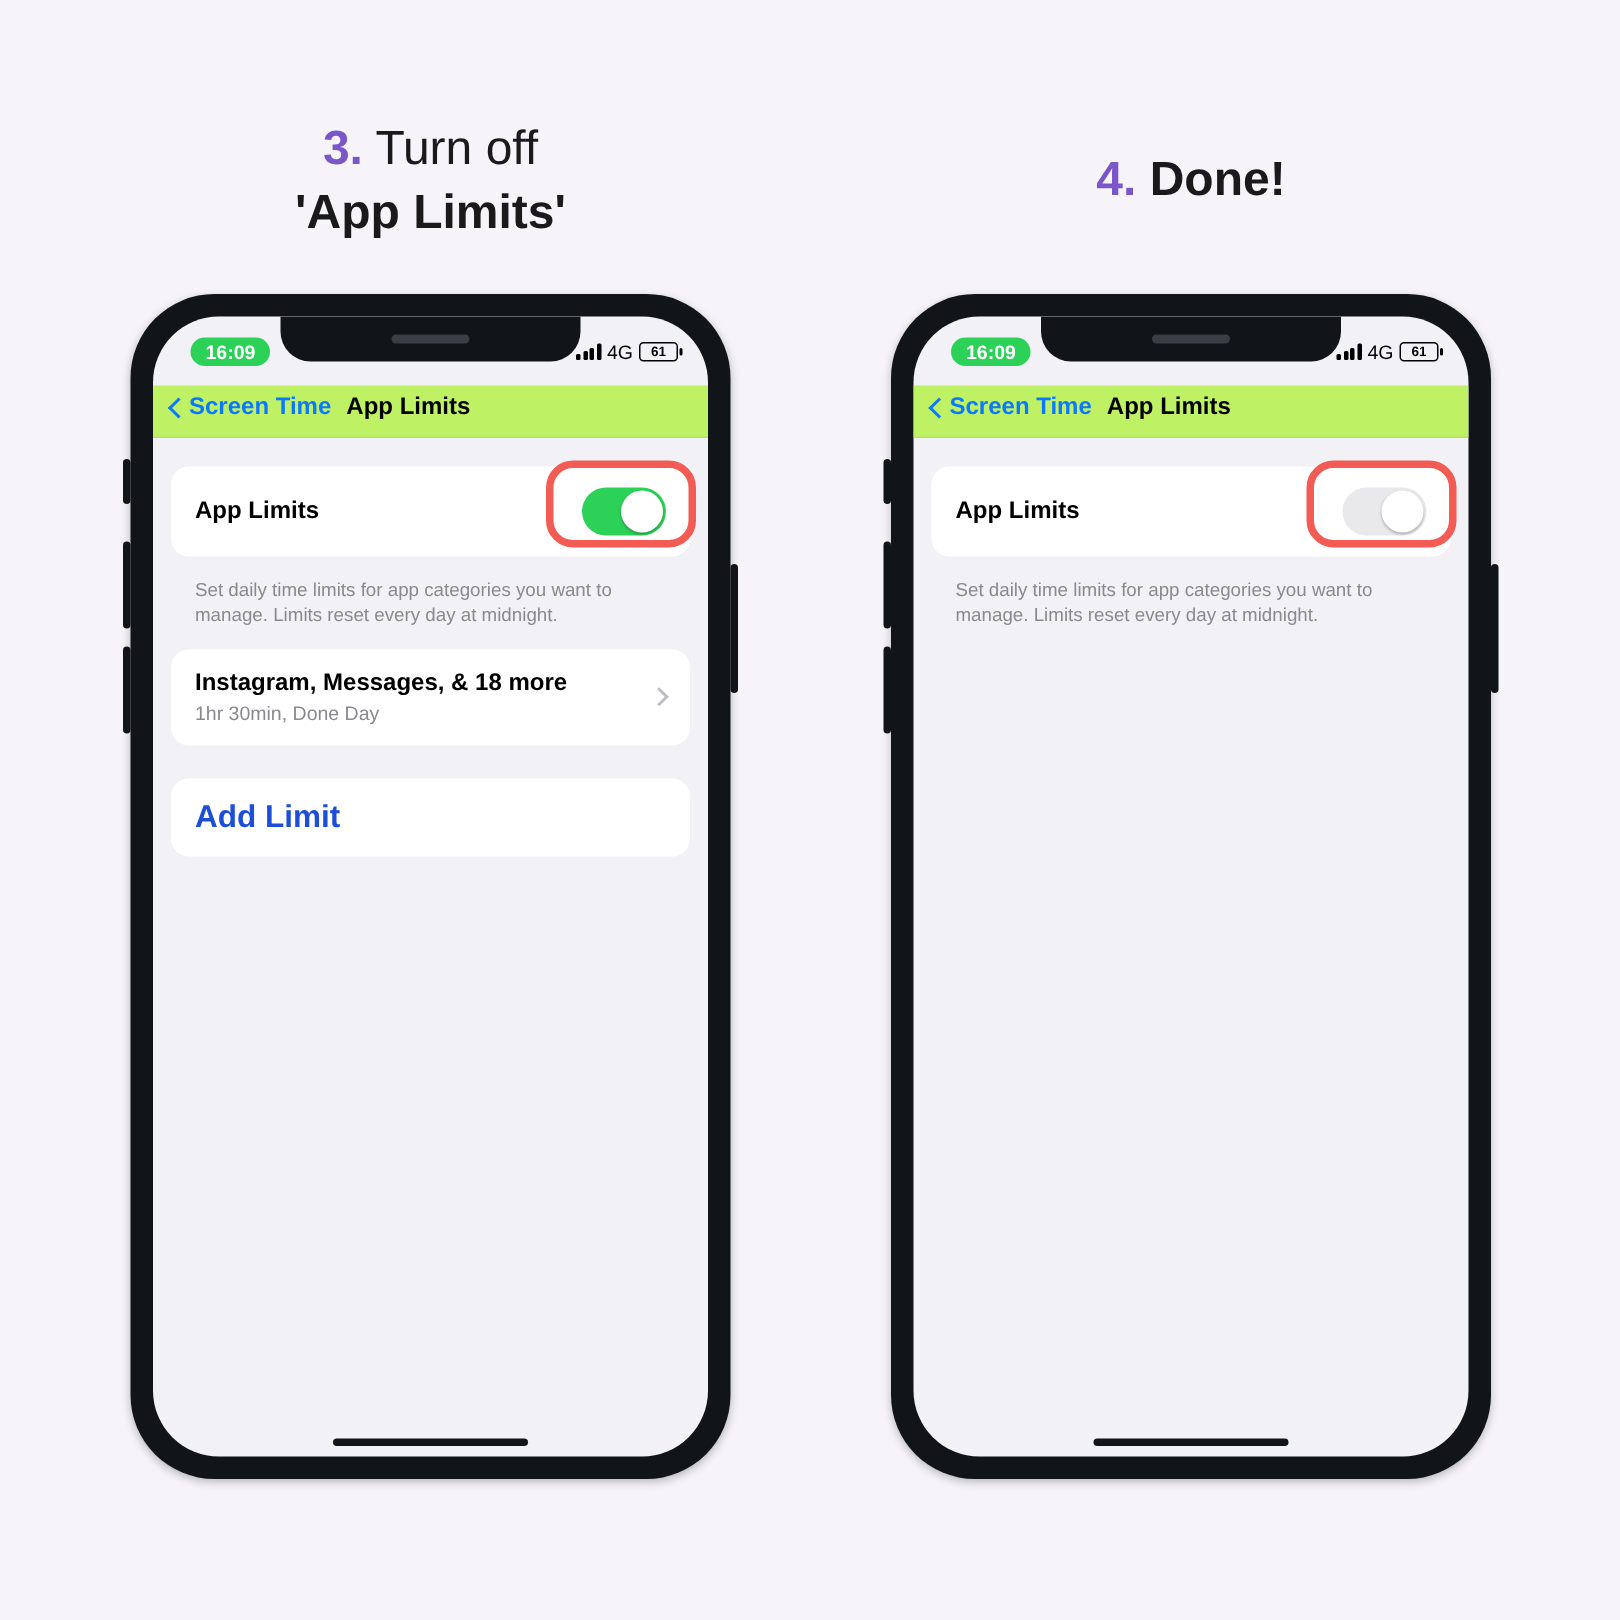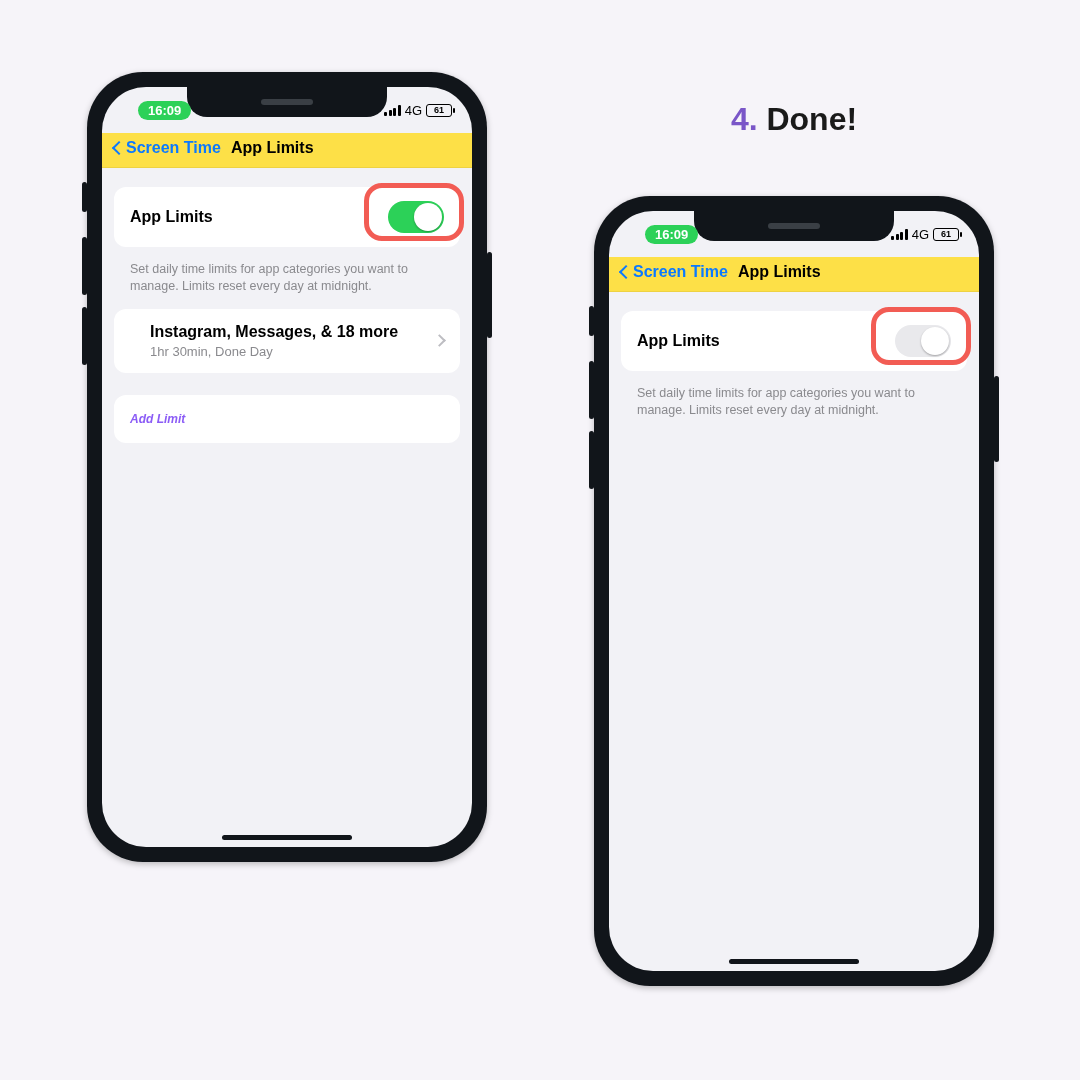--- a/index.html
+++ b/index.html
@@ -66,21 +66,21 @@
     top: 0; left: 50%; transform: translateX(-50%);
     width: 200px; height: 30px;
     background: #11151a;
     border-bottom-left-radius: 20px;
     border-bottom-right-radius: 20px;
     display: flex; align-items: center; justify-content: center;
   }
   .speaker { width: 52px; height: 6px; background: #3a3f45; border-radius: 4px; }
 
   .status-bar {
-    position: absolute; top: 6px; left: 16px; right: 0; height: 34px;
+    position: absolute; top: 6px; left: 5px; right: 0; height: 34px;
     display: flex; align-items: center; justify-content: space-between;
     padding: 0 20px;
     font-size: 14px; font-weight: 700;
   }
   .clock-pill {
     background: #2cd158; color: #fff; font-weight: 800;
     padding: 2px 10px; border-radius: 12px; font-size: 13px;
   }
   .status-right { display: flex; align-items: center; gap: 4px; font-size: 13px; }
   .signal { display: inline-flex; align-items: flex-end; gap: 1.5px; height: 11px; }
@@ -95,21 +95,21 @@
   }
   .battery::after {
     content:""; position:absolute; right:-4px; top:3.5px; width:2.5px; height:5px; background:#000; border-radius:1px;
   }
 
   .nav {
     position: absolute; top: 46px; left: 0; right: 0;
     padding: 6px 12px 10px;
     display: flex; align-items: center; gap: 4px;
     border-bottom: 1px solid rgba(0,0,0,.06);
-    background: #fde047;
+    background: #bef264;
   }
   .back { display:flex; align-items:center; gap:2px; color:#0b79ff; font-size:16px; font-weight:600; }
   .chevron-left {
     width: 10px; height: 10px; border-left: 2.5px solid #0b79ff; border-bottom: 2.5px solid #0b79ff;
     transform: rotate(45deg);
   }
   .nav-title { font-size: 16px; font-weight: 700; color:#000; margin-left: 6px; }
 
   .content { position:absolute; top:88px; left:0; right:0; bottom:0; padding: 12px; }
 
@@ -118,27 +118,27 @@
     display:flex; align-items:center; justify-content:space-between;
     padding: 14px 16px; min-height: 48px;
   }
   .row-label { font-size: 16px; font-weight: 600; color:#000; }
   .row-sub   { font-size: 13px; color:#8a8a8e; }
   .chev-right {
     width: 9px; height: 9px; border-top: 2px solid #bdbdc2; border-right: 2px solid #bdbdc2;
     transform: rotate(45deg);
   }
   .two-col { display:flex; align-items:center; justify-content:space-between; width:100%; }
-  .two-col .txt { display:flex; flex-direction:column; gap:3px;margin-left:20px; }
+  .two-col .txt { display:flex; flex-direction:column; gap:3px; }
 
   .caption {
     font-size: 12.5px; line-height: 1.35; color:#8a8a8e; padding: 6px 16px 14px;
   }
 
-  .link-blue { color:#8b5cf6; font-weight:600; font-size:12px;font-style:italic; }
+  .link-blue { color:#1d4ed8; font-weight:600; font-size:21px; }
 
   .toggle {
     width: 56px; height: 32px; border-radius: 16px; position: relative;
     background:#e9e9ec;
   }
   .toggle.on { background:#2cd158; }
   .toggle .knob {
     position:absolute; top:2px; width:28px; height:28px; border-radius:50%;
     background:#fff; box-shadow:0 1px 2px rgba(0,0,0,.3);
   }
@@ -155,20 +155,26 @@
     position:absolute; bottom:7px; left:50%; transform:translateX(-50%);
     width:130px; height:5px; border-radius:3px; background:#11151a;
   }
 </style>
 </head>
 <body>
 
 <div class="canvas">
 
   <div class="col col-left">
+    <div class="heading">
+      <div>
+        <span class="accent">3.</span><span class="text-normal"> Turn off</span>
+      </div>
+      <div class="text-bold">'App Limits'</div>
+    </div>
 
     <div class="phone">
       <div class="side-btns">
         <div class="sb sb1"></div>
           <div class="sb sb2"></div>
           <div class="sb sb3"></div>
           <div class="sb sb4"></div>
       </div>
       <div class="screen">
         <div class="notch">

